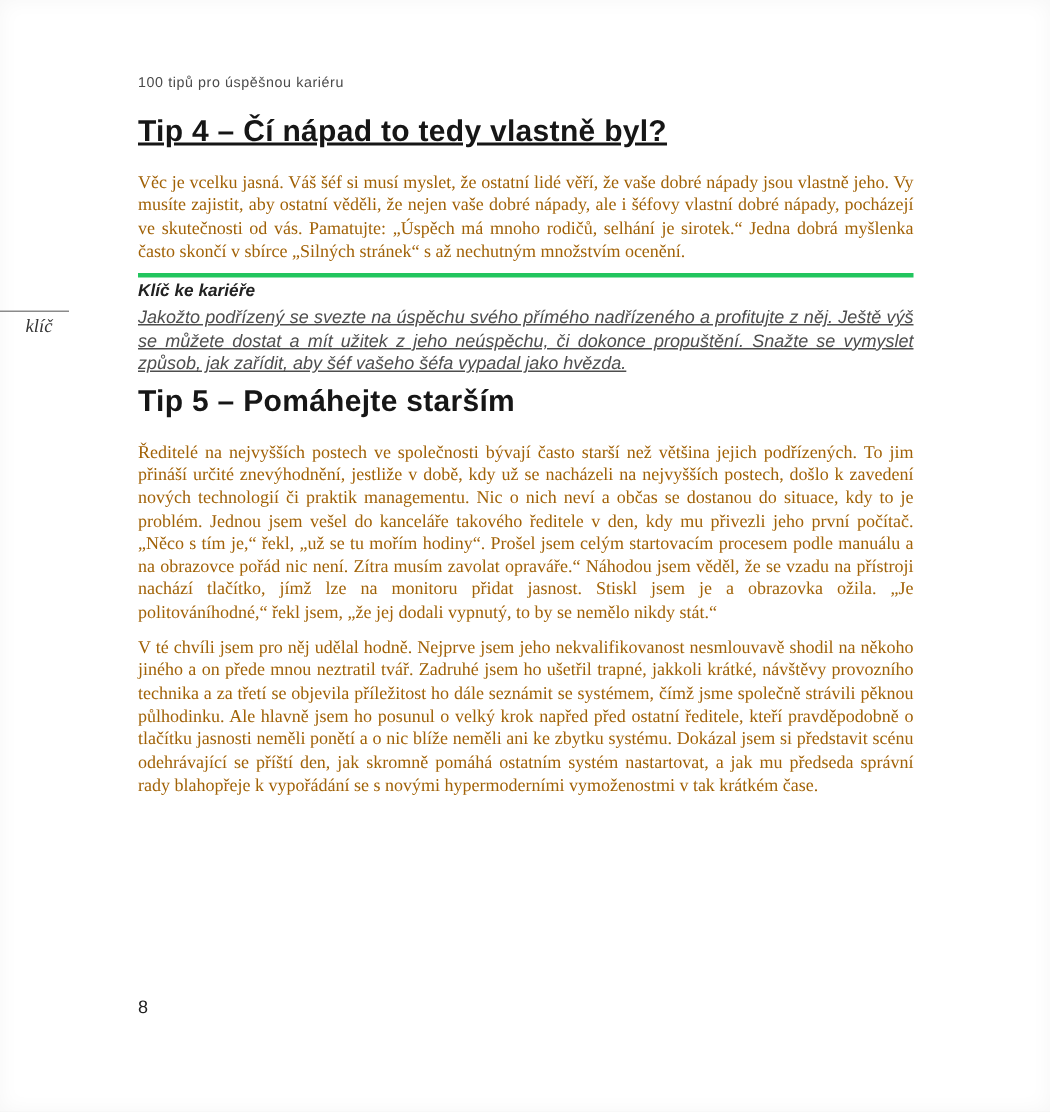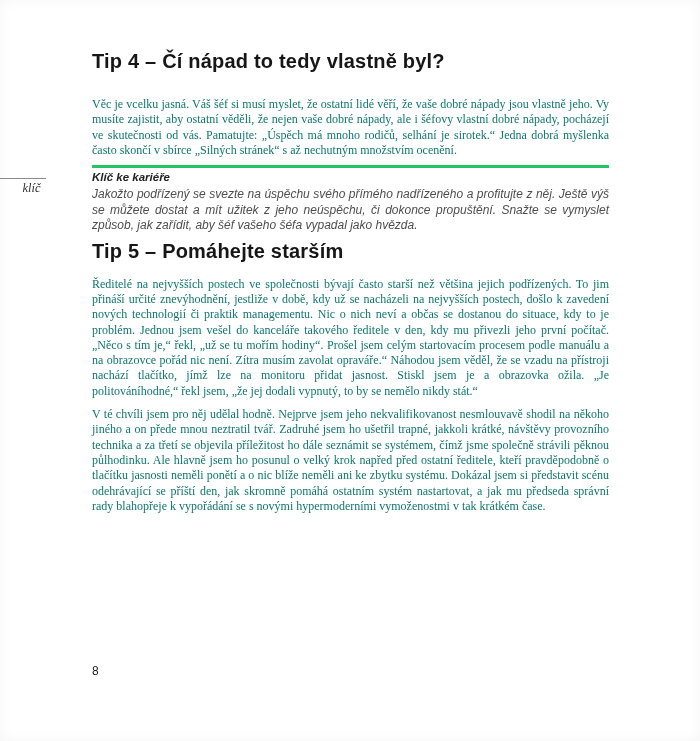--- a/index.html
+++ b/index.html
@@ -29,27 +29,27 @@
     letter-spacing: 0.4px;
     margin-bottom: 16px;
   }
   .tip-heading {
     font-family: "Liberation Sans", sans-serif;
     font-size: 20px;
     font-weight: 600;
     color: #161616;
     letter-spacing: 0.2px;
   }
-  #tip4-heading { margin-bottom: 24px; }
+  #tip4-heading { margin-bottom: 14px; text-decoration: underline; }
   #tip5-heading { margin-bottom: 14px; }
   .body-para {
     font-size: 12px;
     line-height: 15.3px;
     text-align: justify;
-    color: #0f766e;
+    color: #a16207;
   }
   .para-gap { margin-bottom: 8px; }
   .key-section {
     margin-top: 7px;
     border-top: 3px solid #22c55e;
     padding-top: 3px;
     margin-bottom: 6px;
   }
   .key-header {
     font-family: "Liberation Sans", sans-serif;
@@ -59,27 +59,27 @@
     color: #222222;
     margin-bottom: 4px;
   }
   .key-body {
     font-family: "Liberation Sans", sans-serif;
     font-style: italic;
     font-size: 12px;
     line-height: 15.5px;
     text-align: justify;
     color: #4e4e4e;
+    text-decoration: underline;
   }
   .margin-note {
     position: absolute;
     left: 0;
-    top: 178px;
+    top: 207px;
     width: 46px;
-    text-align: center;
   }
   .margin-note-rule {
     border-top: 1px solid #8a8a8a;
     width: 46px;
     height: 0;
   }
   .margin-note-text {
     font-family: "Liberation Serif", serif;
     font-style: italic;
     font-size: 12.5px;
@@ -100,20 +100,21 @@
 <body>
 
 <div class="page">
 
   <div class="margin-note">
     <div class="margin-note-rule"></div>
     <div class="margin-note-text">klíč</div>
   </div>
 
   <div class="content">
+    <div class="running-header">100 tipů pro úspěšnou kariéru</div>
 
     <h1 class="tip-heading" id="tip4-heading">Tip 4 – Čí nápad to tedy vlastně byl?</h1>
 
     <p class="body-para">Věc je vcelku jasná. Váš šéf si musí myslet, že ostatní lidé věří, že vaše dobré nápady jsou vlastně jeho. Vy musíte zajistit, aby ostatní věděli, že nejen vaše dobré nápady, ale i šéfovy vlastní dobré nápady, pocházejí ve skutečnosti od vás. Pamatujte: „Úspěch má mnoho rodičů, selhání je sirotek.“ Jedna dobrá myšlenka často skončí v sbírce „Silných stránek“ s až nechutným množstvím ocenění.</p>
 
     <div class="key-section">
       <div class="key-header">Klíč ke kariéře</div>
       <p class="key-body">Jakožto podřízený se svezte na úspěchu svého přímého nadřízeného a profitujte z něj. Ještě výš se můžete dostat a mít užitek z jeho neúspěchu, či dokonce propuštění. Snažte se vymyslet způsob, jak zařídit, aby šéf vašeho šéfa vypadal jako hvězda.</p>
     </div>
 

